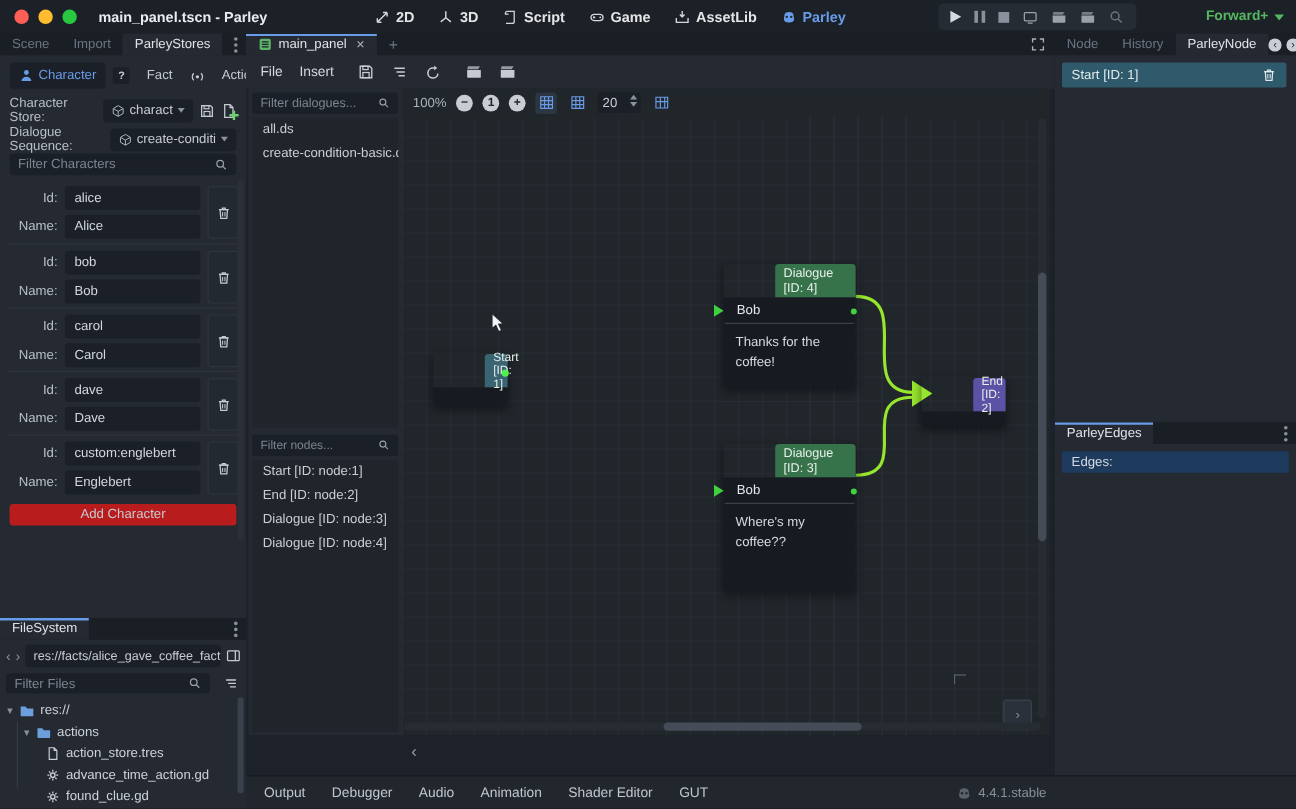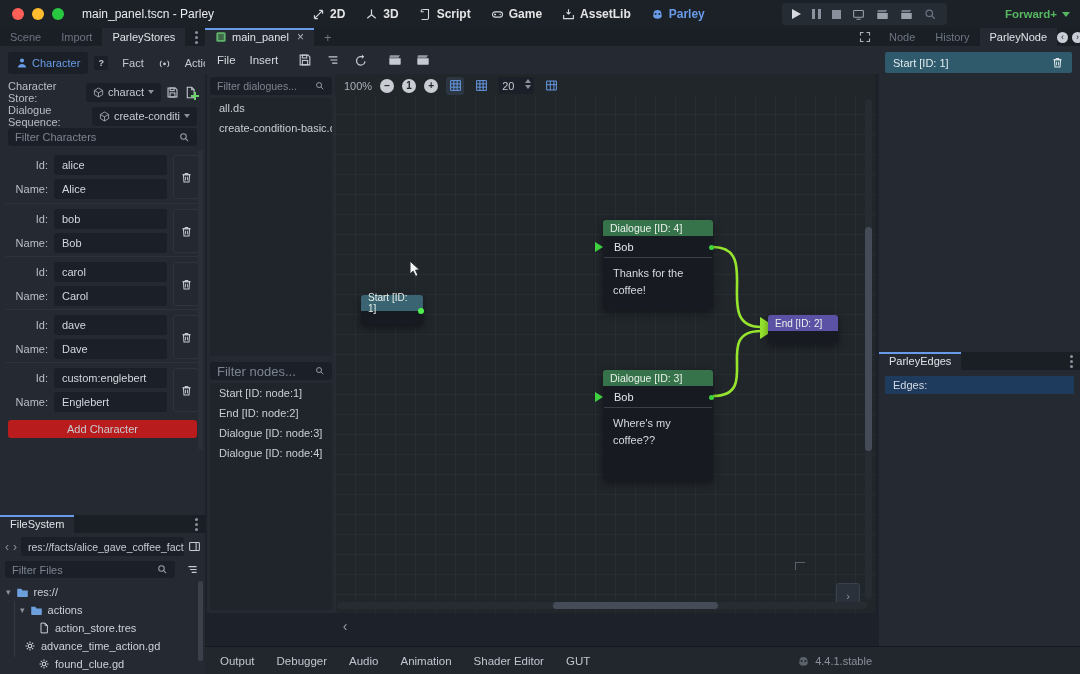--- a/index.html
+++ b/index.html
@@ -8,21 +8,21 @@
     position:relative; width:1080px; height:674px; overflow:hidden;
     background:#1d2129; font-family:"Liberation Sans", sans-serif;
     color:#cdd2d9; font-size:11px; cursor:default;
   }
   .abs { position:absolute; }
   .row { display:flex; align-items:center; }
 
   
   .titlebar { position:absolute; left:0; top:0; width:1080px; height:28px; background:#1c2128; }
   .tlight { width:12px; height:12px; border-radius:50%; }
-  .tb-title { font-weight:normal; font-size:12px; color:#e9ebee; }
+  .tb-title { font-weight:bold; font-size:12px; color:#e9ebee; }
   .tb-menu { display:flex; gap:20px; align-items:center; }
   .tb-menu-item { display:flex; gap:5px; align-items:center; color:#e5e5e5; font-weight:bold; font-size:12px; }
   .tb-menu-item.accent { color:#699ce8; }
   .playgroup { display:flex; gap:11px; align-items:center; background:#262c34; border-radius:4px; height:22px; padding:0 10px; }
   .fwd { color:#57b761; font-weight:bold; font-size:11.5px; display:flex; gap:5px; align-items:center;padding-left:46px; }
 
   
   .tabbar { background:#1a1f25; height:18px; display:flex; align-items:stretch; }
   .tab { display:flex; align-items:center; padding:0 10px; color:#6d7482; font-size:11px; gap:5px; }
   .tab.sel { background:#252a32; color:#dfe3e8; }
@@ -73,21 +73,21 @@
   .gtoolbar { position:absolute; left:0; top:0; width:540px; height:23px; background:#21262b; display:flex; align-items:center; gap:8px; padding:0 9px; }
   .zbtn { width:14px; height:14px; border-radius:50%; background:#c9cdd3; color:#22272e; font-size:10px; font-weight:bold; display:flex; align-items:center; justify-content:center; line-height:1; }
   .gridbtn { width:18px; height:18px; border-radius:3px; display:flex; align-items:center; justify-content:center; color:#699ce8; }
   .gridbtn.on { background:#2c3542; }
   .spin { width:36px; height:17px; background:#1b2028; border-radius:3px; display:flex; align-items:center; padding:0 4px; color:#c6cbd3; position:relative; }
   .spin .arrows { position:absolute; right:3px; top:2px; display:flex; flex-direction:column; gap:2px; }
   .tri-up { width:0; height:0; border-left:3px solid transparent; border-right:3px solid transparent; border-bottom:4px solid #8a919c; }
   .tri-dn { width:0; height:0; border-left:3px solid transparent; border-right:3px solid transparent; border-top:4px solid #8a919c; }
 
   .gnode { position:absolute; border-radius:3px; overflow:visible; box-shadow:0 3px 8px rgba(0,0,0,.45); font-size:10.5px; }
-  .ghdr { height:16px; display:flex; align-items:center; padding:0 7px; border-radius:3px 3px 0 0; color:#e8f0ea; }
+  .ghdr { height:28px; display:flex; align-items:center; padding:0 7px; border-radius:3px 3px 0 0; color:#e8f0ea;margin-left:43px; }
   .gbody { background:#171b21; border-radius:0 0 3px 3px; }
   .speaker { position:relative; height:22px; display:flex; align-items:center; padding:0 10px; color:#e3e7ec; font-size:11px; border-bottom:1px solid #3a4049; margin:0 1px; }
   .port-l { position:absolute; left:-9px; top:6px; width:0; height:0;
     border-top:5px solid transparent; border-bottom:5px solid transparent; border-left:8px solid #3fd23f; }
   .port-r { position:absolute; right:-2px; top:9px; width:5px; height:5px; border-radius:50%; background:#3fd23f; }
   .gtext { padding:7px 10px; color:#d6dade; font-size:11px; line-height:1.55; }
 
   .hscroll { position:absolute; left:2px; bottom:4px; width:530px; height:7px; background:#272c33; border-radius:4px; }
   .hthumb { position:absolute; left:216px; top:0; width:165px; height:7px; background:#454c57; border-radius:4px; }
   .vscroll { position:absolute; right:3px; top:25px; width:7px; height:500px; background:#272c33; border-radius:4px; }
@@ -510,21 +510,21 @@
       <span>actions</span>
     </div>
     <div class="tree-row" style="left:38px; top:86px;">
       <span class="ico">
           <svg width="12" height="12" viewBox="0 0 16 16" color="#ccd1d8">
             <use href="#i-page"></use>
           </svg>
         </span>
       <span>action_store.tres</span>
     </div>
-    <div class="tree-row" style="left:24px; top:104px;">
+    <div class="tree-row" style="left:38px; top:104px;">
       <span class="ico">
           <svg width="12" height="12" viewBox="0 0 16 16" color="#ccd1d8">
             <use href="#i-gear"></use>
           </svg>
         </span>
       <span>advance_time_action.gd</span>
     </div>
     <div class="tree-row" style="left:38px; top:122px;">
       <span class="ico">
           <svg width="12" height="12" viewBox="0 0 16 16" color="#ccd1d8">
@@ -596,21 +596,21 @@
             <svg width="10" height="10" viewBox="0 0 16 16" color="#9aa1ab">
               <use href="#i-search"></use>
             </svg>
           </span>
       </div>
       <div class="listbox abs" style="left:3px; top:24px; width:122px; height:258px;">
         <div class="listitem">all.ds</div>
         <div class="listitem">create-condition-basic.ds</div>
       </div>
       <div class="field abs" style="left:3px; top:288px; width:122px; height:18px;">
-        <span class="ph" style="font-size:13px;text-align:center;">Filter nodes...</span>
+        <span class="ph" style="font-size:10px;text-align:center;">Filter nodes...</span>
         <span class="ico" style="margin-left:auto;">
             <svg width="10" height="10" viewBox="0 0 16 16" color="#9aa1ab">
               <use href="#i-search"></use>
             </svg>
           </span>
       </div>
       <div class="listbox abs" style="left:3px; top:309px; width:122px; height:227px;">
         <div class="listitem">Start [ID: node:1]</div>
         <div class="listitem">End [ID: node:2]</div>
         <div class="listitem">Dialogue [ID: node:3]</div>

